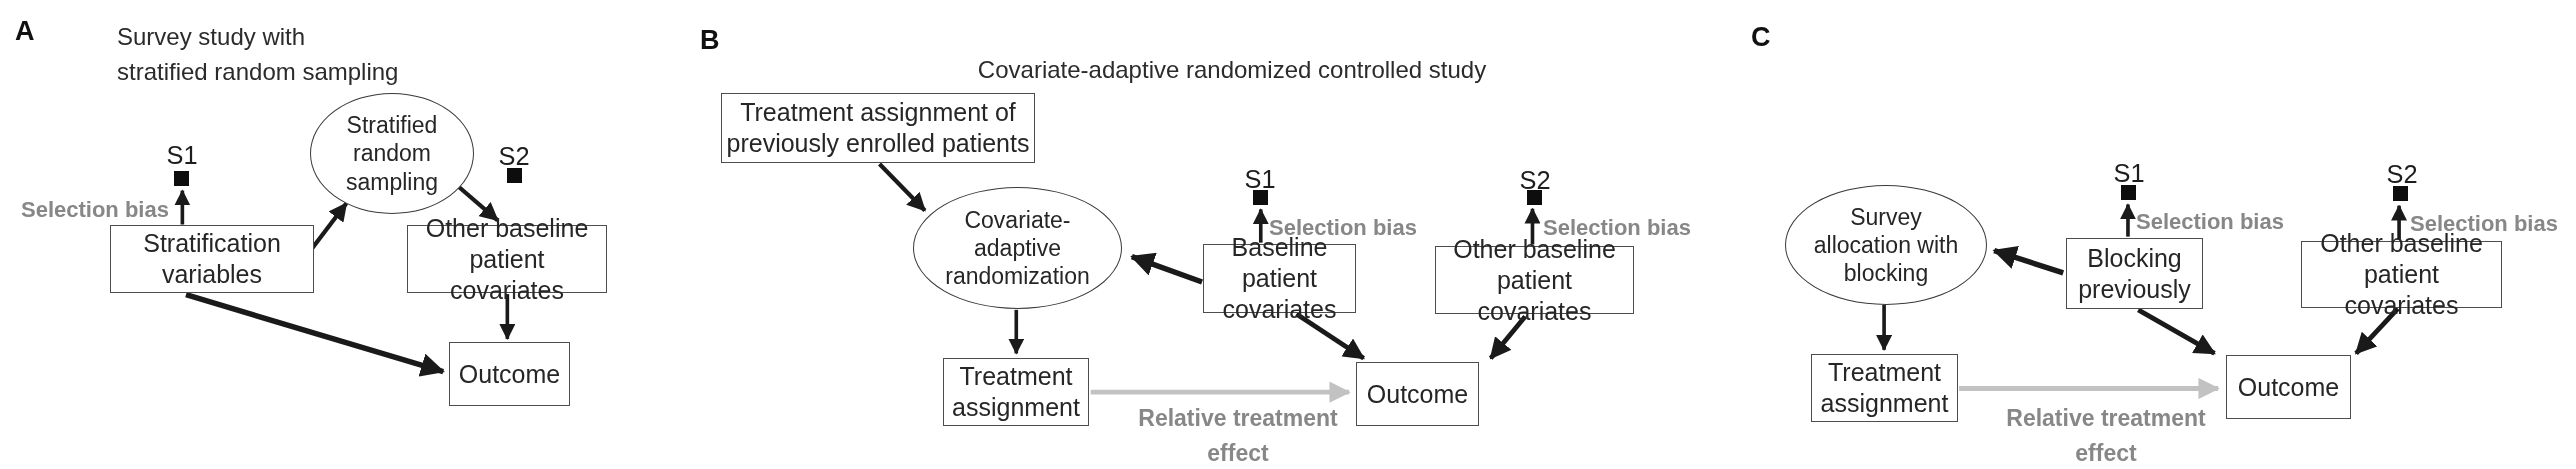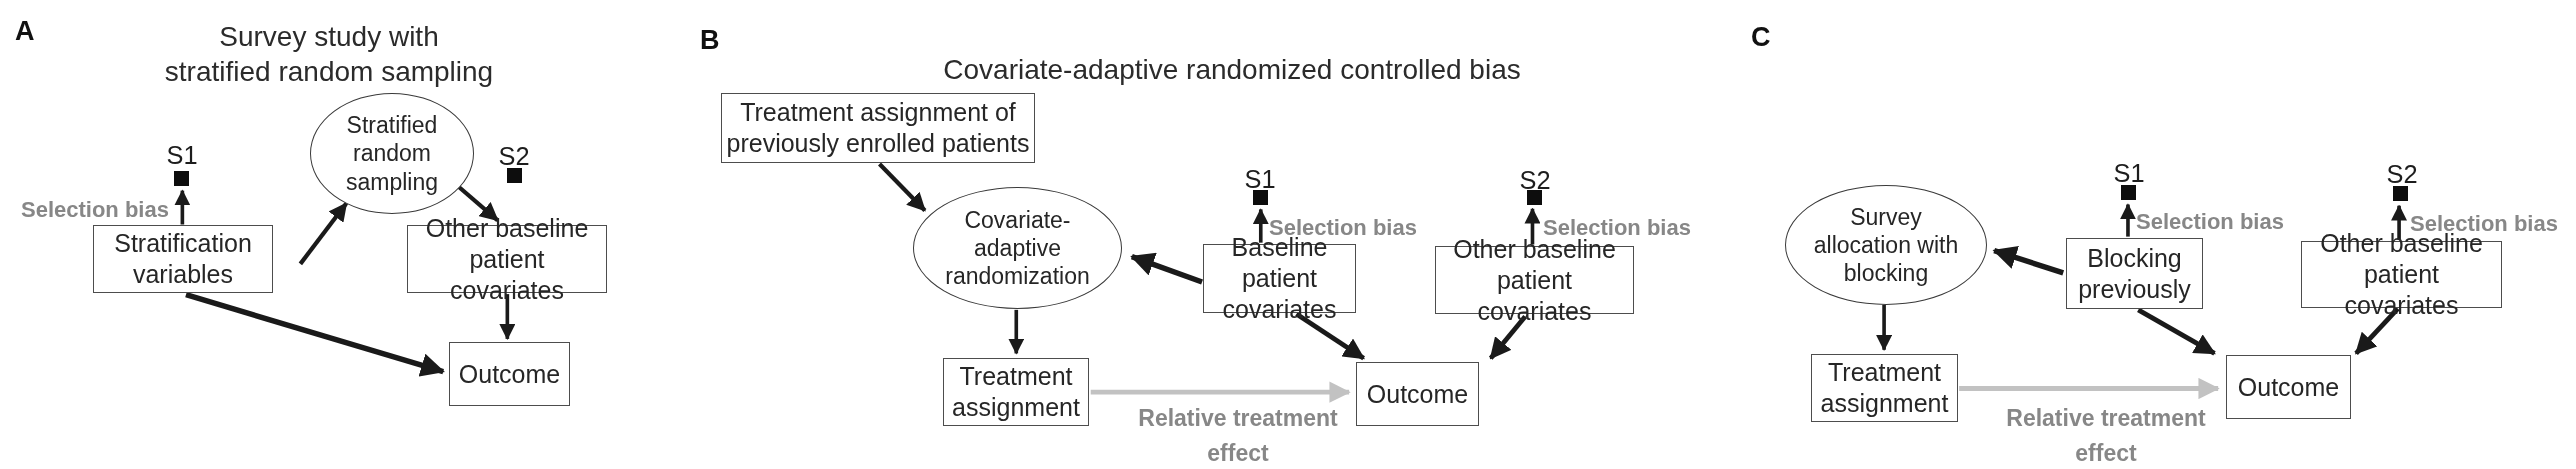--- a/index.html
+++ b/index.html
@@ -17,22 +17,22 @@
   .canvas{
     position:relative;width:2576px;height:469px;background:var(--c-bg);
     overflow:hidden;font-family:"Liberation Sans", sans-serif;color:var(--c-text);
   }
   .arrow-layer{position:absolute;left:0;top:0;pointer-events:none;}
   .ar{stroke:var(--c-arrow);fill:none;}
   .arg{stroke:var(--c-gray-arrow);fill:none;}
   #ah-black path{fill:var(--c-arrow);}
   #ah-gray path{fill:var(--c-gray-arrow);}
   .panel-label{position:absolute;font-size:27px;font-weight:bold;color:var(--c-label);line-height:1;}
-  .fig-title{position:absolute;transform:translateX(-50%);text-align:center;
-    font-size:28px;line-height:35px;color:#2b2b2b;white-space:nowrap;}
+  .fig-title{position:absolute;transform:translateX(-50%);text-align:left;
+    font-size:24px;line-height:35px;color:#2b2b2b;white-space:nowrap;}
   .fig-title.wrap2{white-space:normal;width:424px;}
   .node-box{position:absolute;box-sizing:border-box;border:1.2px solid var(--c-border);
     background:#fff;display:flex;align-items:center;justify-content:center;text-align:center;
     font-size:25px;line-height:1.24;color:var(--c-text);padding:1.2px 3.6px;}
   .node-ellipse{position:absolute;box-sizing:border-box;border:1.2px solid var(--c-ellipse);
     border-radius:50%;background:#fff;display:flex;align-items:center;justify-content:center;
     text-align:center;font-size:23px;line-height:1.22;color:var(--c-text);padding:2.4px 14.5px;}
   .s-label{position:absolute;transform:translateX(-50%);font-size:25.4px;color:#1d1d1d;line-height:1;}
   .s-square{position:absolute;width:14.5px;height:14.5px;background:var(--c-node);}
   .gray-label{position:absolute;font-size:22px;font-weight:bold;color:var(--c-gray-label);
@@ -87,26 +87,26 @@
 
   <div class="node-ellipse" style="left:310px;top:93px;width:164px;height:121px;padding:2.4px 12px">Stratified random sampling</div>
 
   <div class="s-label" style="left:182px;top:143px">S1</div>
   <div class="s-square" style="left:174px;top:171px"></div>
   <div class="s-label" style="left:514px;top:144px">S2</div>
   <div class="s-square" style="left:507px;top:168px"></div>
 
   <div class="gray-label" style="left:21px;top:199px">Selection bias</div>
 
-  <div class="node-box" style="left:93px;top:225px;width:180px;height:68px">Stratification variables</div>
+  <div class="node-box" style="left:110px;top:225px;width:204px;height:68px">Stratification variables</div>
   <div class="node-box" style="left:407px;top:225px;width:200px;height:68px">Other baseline patient covariates</div>
   <div class="node-box" style="left:449px;top:342px;width:121px;height:64px">Outcome</div>
 
   <div class="panel-label" style="left:700px;top:27px">B</div>
-  <div class="fig-title" style="left:1232px;top:52px">Covariate-adaptive randomized controlled bias</div>
+  <div class="fig-title" style="left:1232px;top:52px">Covariate-adaptive randomized controlled study</div>
 
   <div class="node-box" style="left:721px;top:93px;width:314px;height:70px">Treatment assignment of previously enrolled patients</div>
 
   <div class="node-ellipse" style="left:913px;top:187px;width:209px;height:122px">Covariate-adaptive randomization</div>
 
   <div class="s-label" style="left:1260px;top:167px">S1</div>
   <div class="s-square" style="left:1253px;top:190px"></div>
   <div class="gray-label" style="left:1269px;top:217px">Selection bias</div>
 
   <div class="s-label" style="left:1535px;top:168px">S2</div>

